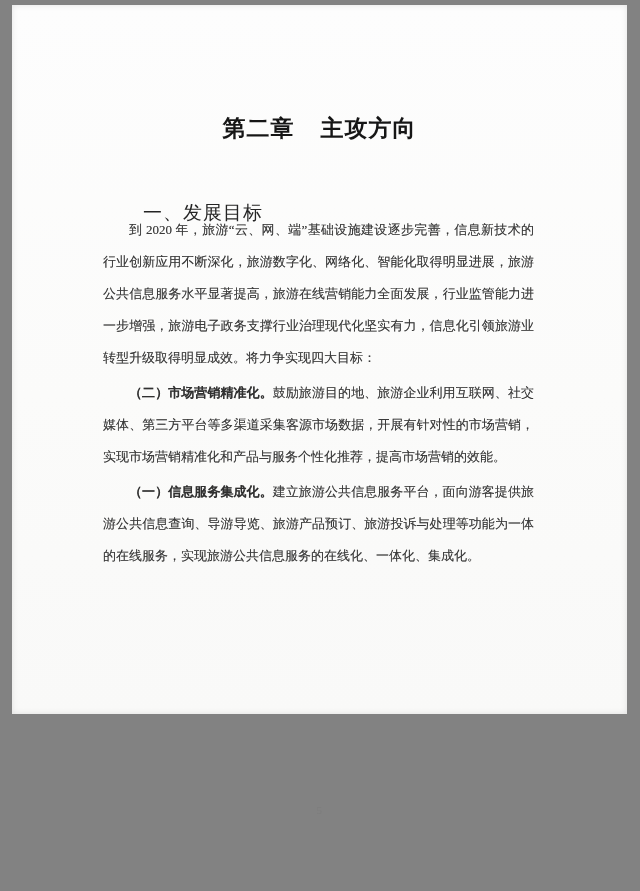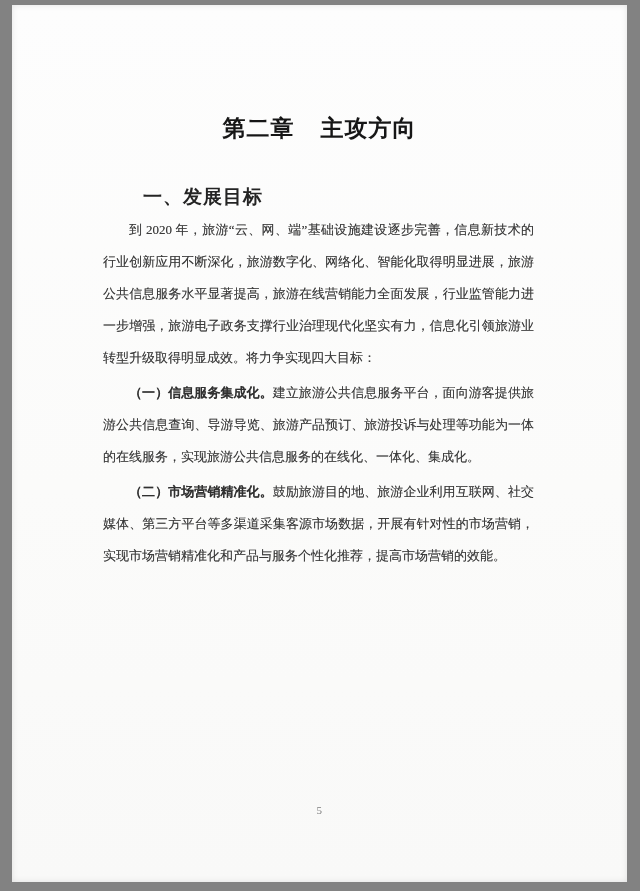--- a/index.html
+++ b/index.html
@@ -12,21 +12,21 @@
     height: 891px;
     background: #828282;
     overflow: hidden;
     font-family: "Liberation Serif", "DejaVu Serif", serif;
   }
   .paper {
     position: absolute;
     left: 12px;
     top: 5px;
     width: 615px;
-    height: 877px;
+    height: 709px;
     background: linear-gradient(180deg, #fdfdfd 0%, #fbfbfa 55%, #f9f9f8 100%);
     box-shadow: inset 0 0 6px rgba(0,0,0,0.10);
   }
   .chapter-title {
     position: absolute;
     left: 0;
     right: 0;
     top: 108px;
     text-align: center;
     font-family: "Liberation Sans", "DejaVu Sans", sans-serif;
@@ -36,23 +36,23 @@
     color: #161616;
     letter-spacing: 1px;
   }
   .chapter-title .gap {
     display: inline-block;
     width: 26px;
   }
   .section-heading {
     position: absolute;
     left: 131px;
-    top: 179px;
+    top: 195px;
     font-family: "Liberation Sans", "DejaVu Sans", sans-serif;
-    font-weight: 700;
+    font-weight: 400;
     font-size: 19px;
     line-height: 26px;
     color: #242424;
     letter-spacing: 1px;
   }
   .body-text {
     position: absolute;
     left: 91px;
     top: 209px;
     width: 431px;
@@ -92,20 +92,20 @@
   <div class="paper">
 
     <div class="chapter-title">
       <span>第二章</span><span class="gap"></span><span>主攻方向</span>
     </div>
 
     <div class="section-heading">一、发展目标</div>
 
     <div class="body-text">
       <p>到 2020 年，旅游“云、网、端”基础设施建设逐步完善，信息新技术的行业创新应用不断深化，旅游数字化、网络化、智能化取得明显进展，旅游公共信息服务水平显著提高，旅游在线营销能力全面发展，行业监管能力进一步增强，旅游电子政务支撑行业治理现代化坚实有力，信息化引领旅游业转型升级取得明显成效。将力争实现四大目标：</p>
+      <p class="goal"><span class="lead">（二）市场营销精准化。</span><span>鼓励旅游目的地、旅游企业利用互联网、社交媒体、第三方平台等多渠道采集客源市场数据，开展有针对性的市场营销，实现市场营销精准化和产品与服务个性化推荐，提高市场营销的效能。</span></p>
       <p class="goal"><span class="lead">（一）信息服务集成化。</span><span>建立旅游公共信息服务平台，面向游客提供旅游公共信息查询、导游导览、旅游产品预订、旅游投诉与处理等功能为一体的在线服务，实现旅游公共信息服务的在线化、一体化、集成化。</span></p>
-      <p class="goal"><span class="lead">（二）市场营销精准化。</span><span>鼓励旅游目的地、旅游企业利用互联网、社交媒体、第三方平台等多渠道采集客源市场数据，开展有针对性的市场营销，实现市场营销精准化和产品与服务个性化推荐，提高市场营销的效能。</span></p>
     </div>
 
     <div class="page-number">5</div>
 
   </div>
 </div>
 
 </body></html>

